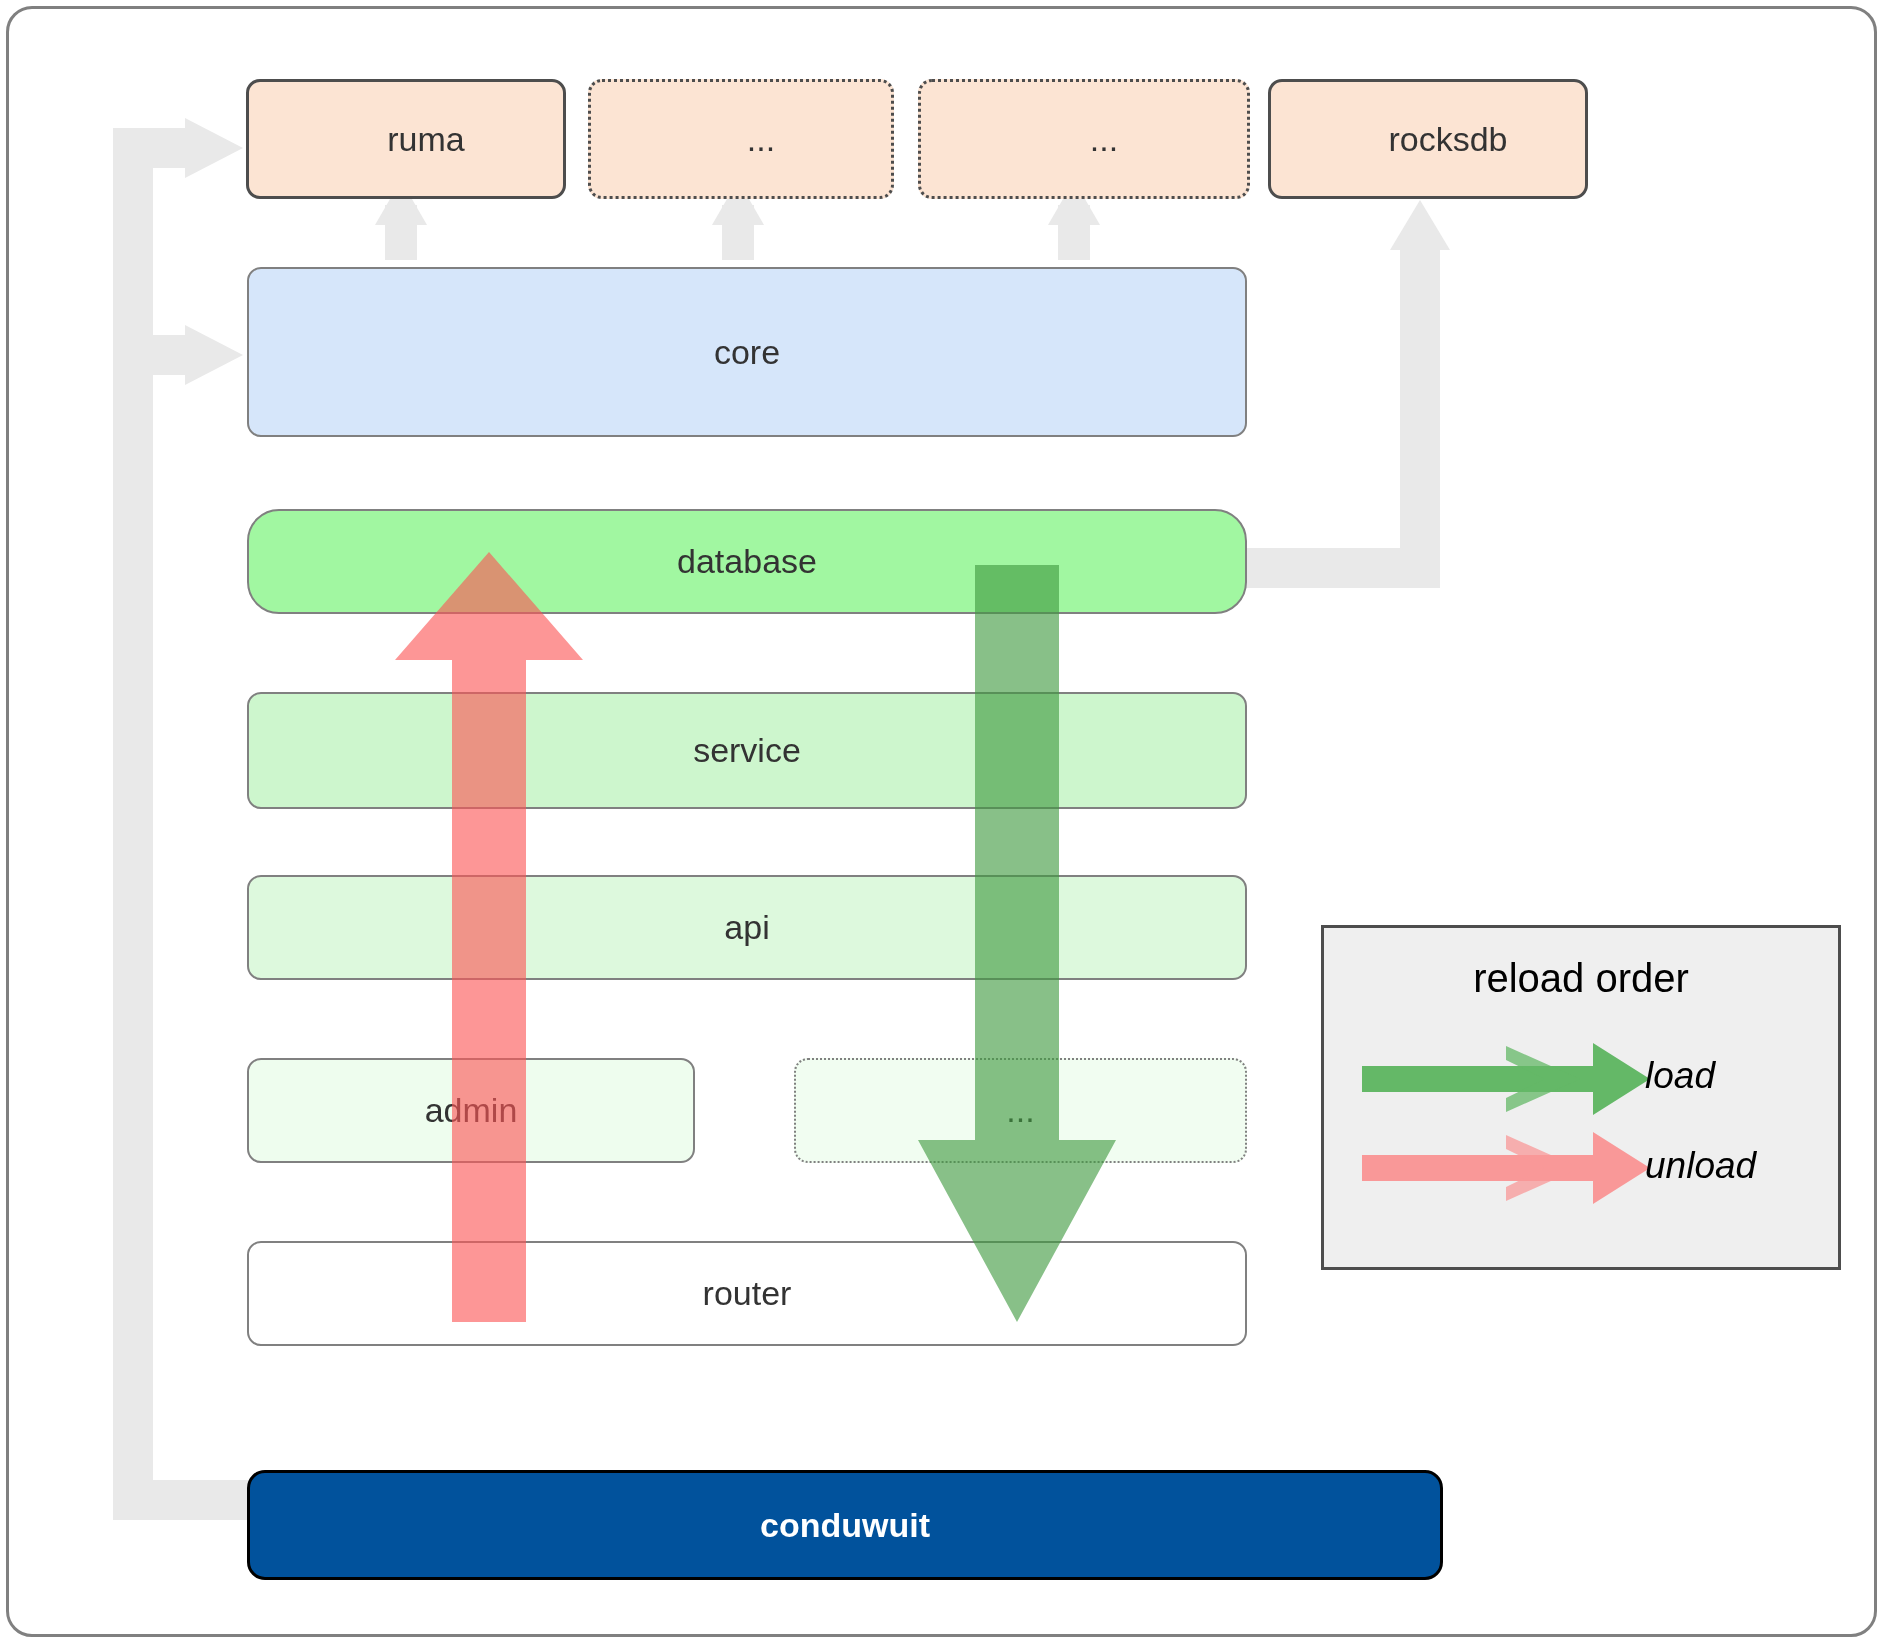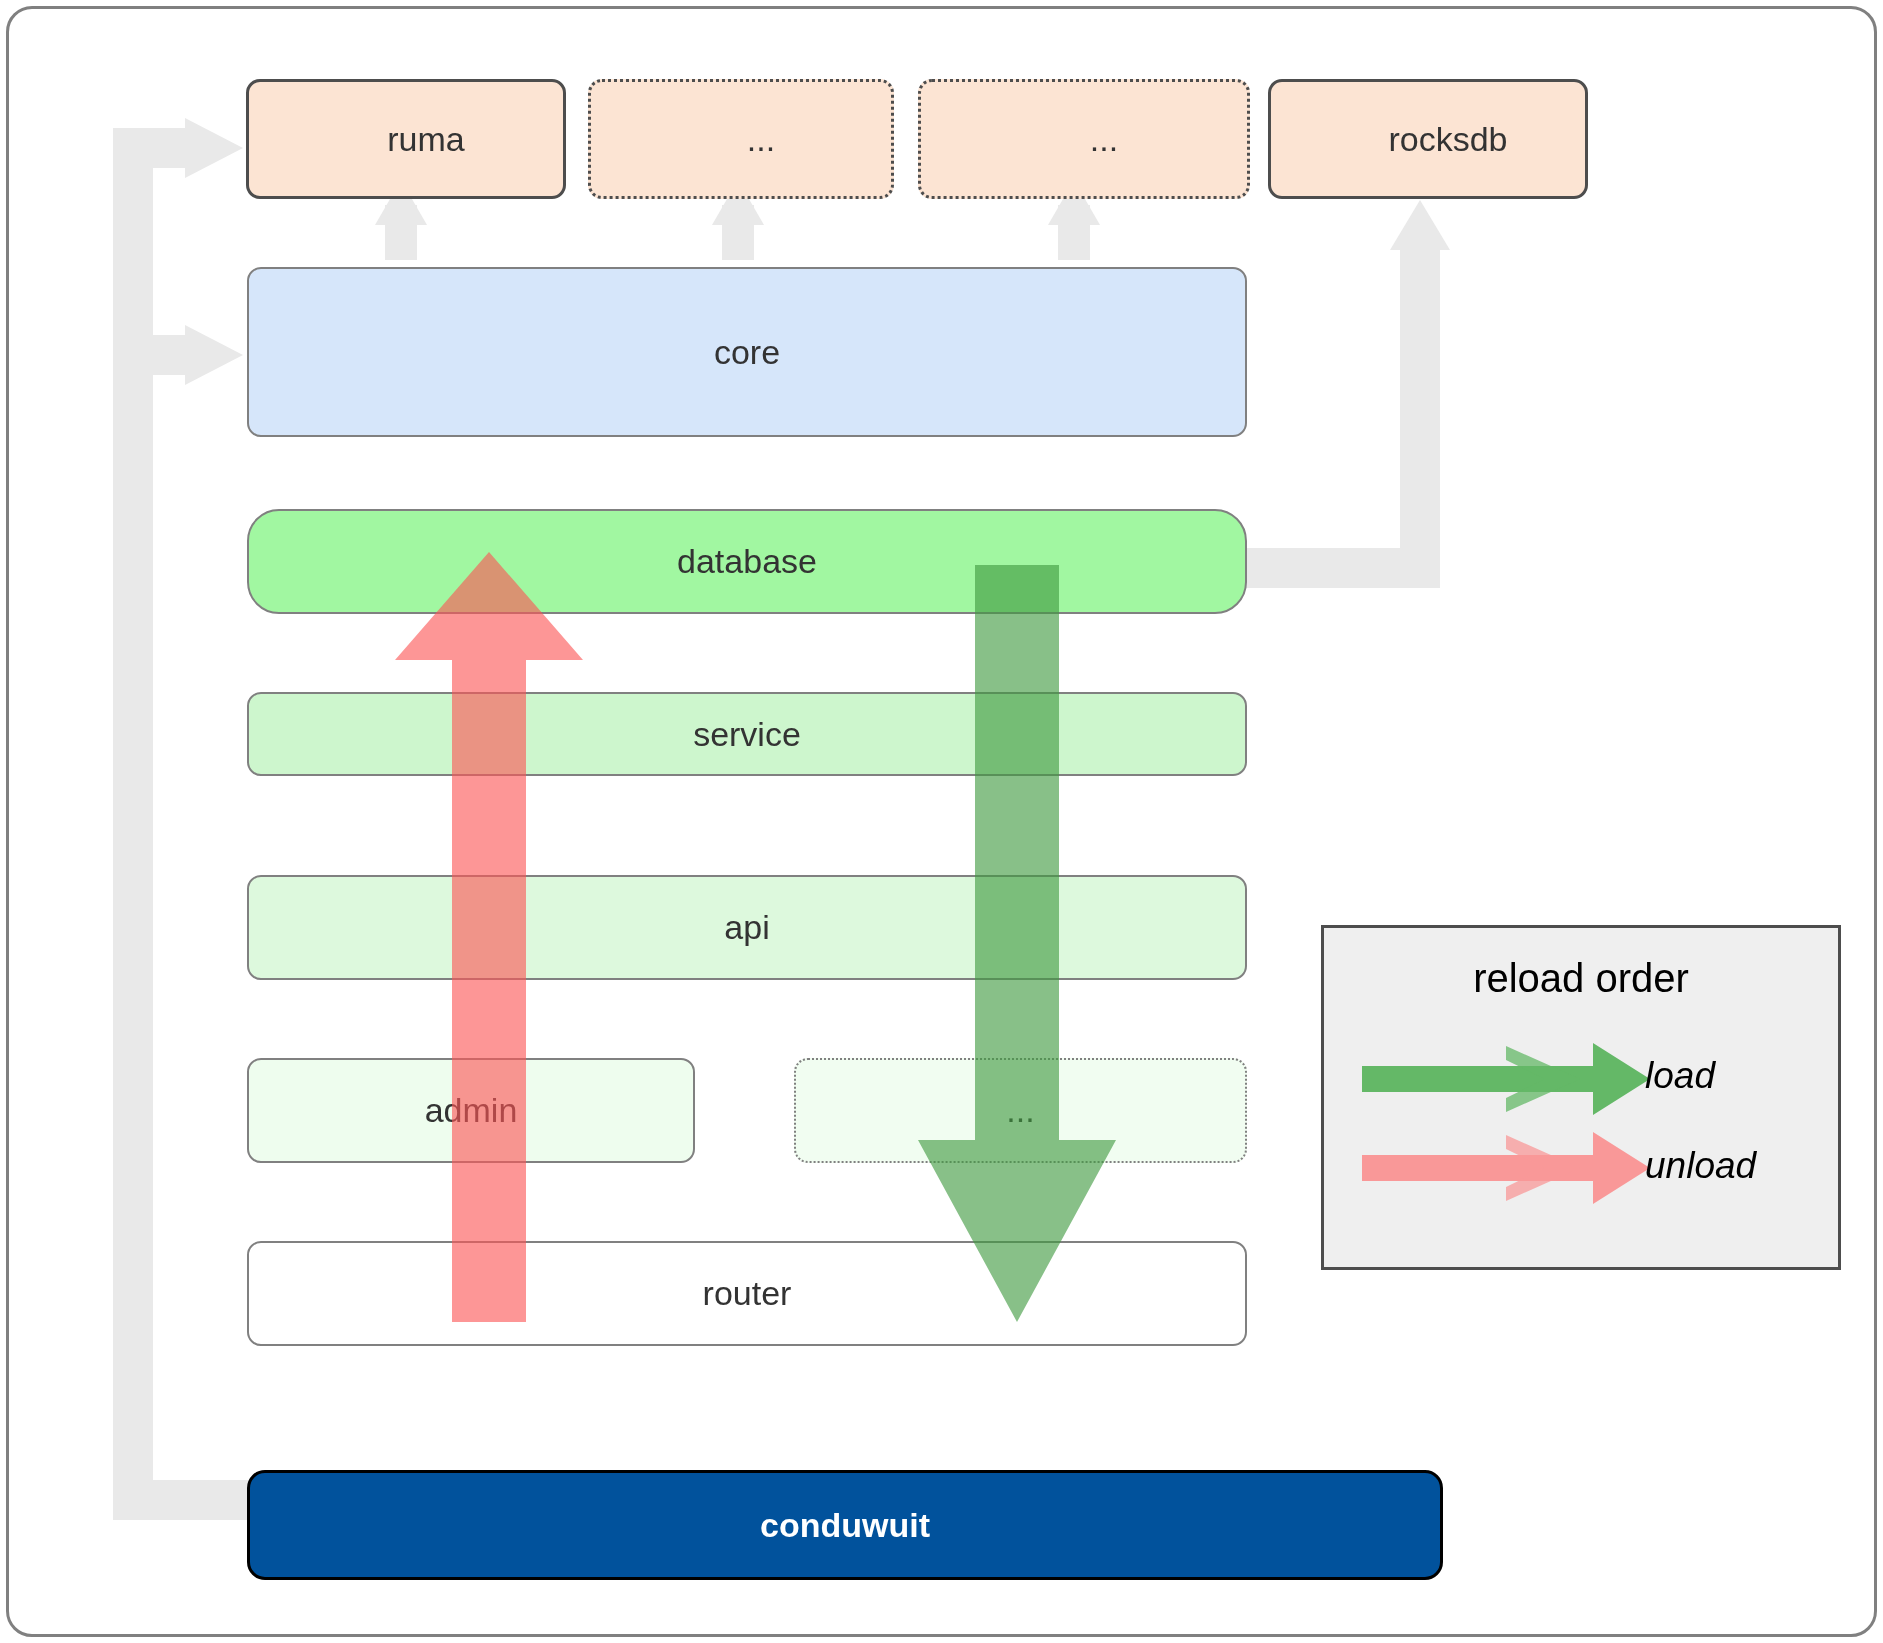--- a/index.html
+++ b/index.html
@@ -41,21 +41,21 @@
   .crate.dotted{border:3px dotted #4d4d4d;}
   
   .core{
     background:#d6e6fa;
     border:2px solid #808080;
     height:170px;
   }
   
   .lay{border:2px solid #808080;}
   .lay.database{background:#a1f7a1;height:105px;}
-  .lay.service{background:#cdf6cd;height:84px;}
+  .lay.service{background:#cdf6cd;height:117px;}
   .lay.api{background:#ddf9dd;height:105px;}
   .lay.admin{background:#eefdee;height:105px;}
   .lay.dots{background:#f1fdf1;height:105px;border:2px dotted #808080;}
   .lay.router{background:#ffffff;height:105px;}
   
   .binary{
     background:#01529c;
     border:3px solid #000000;
     color:#ffffff;
     font-weight:bold;

